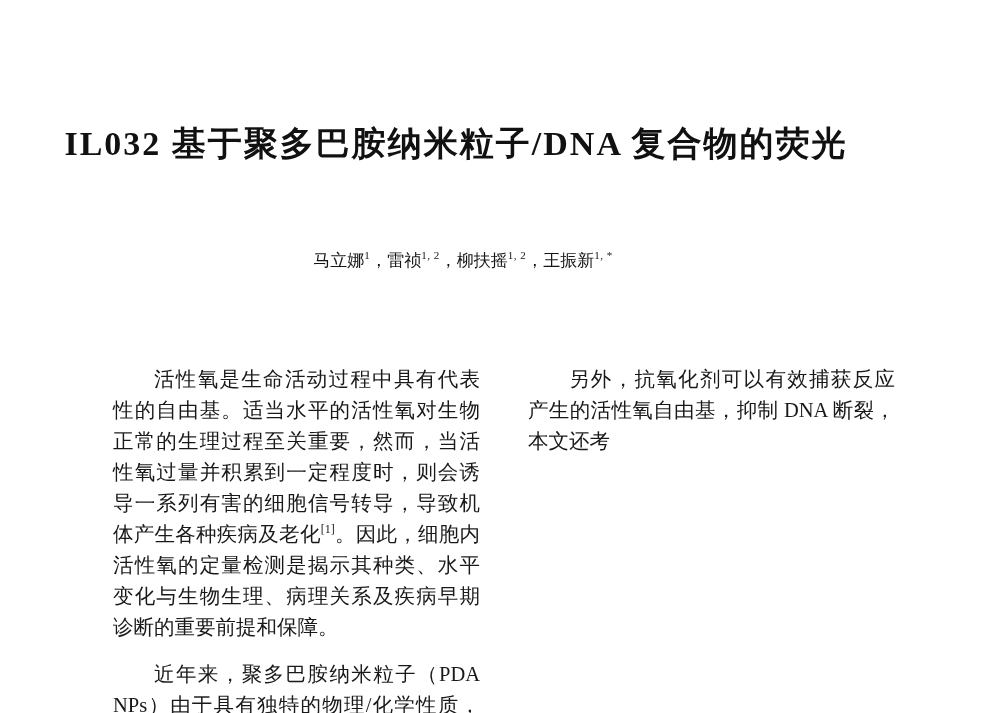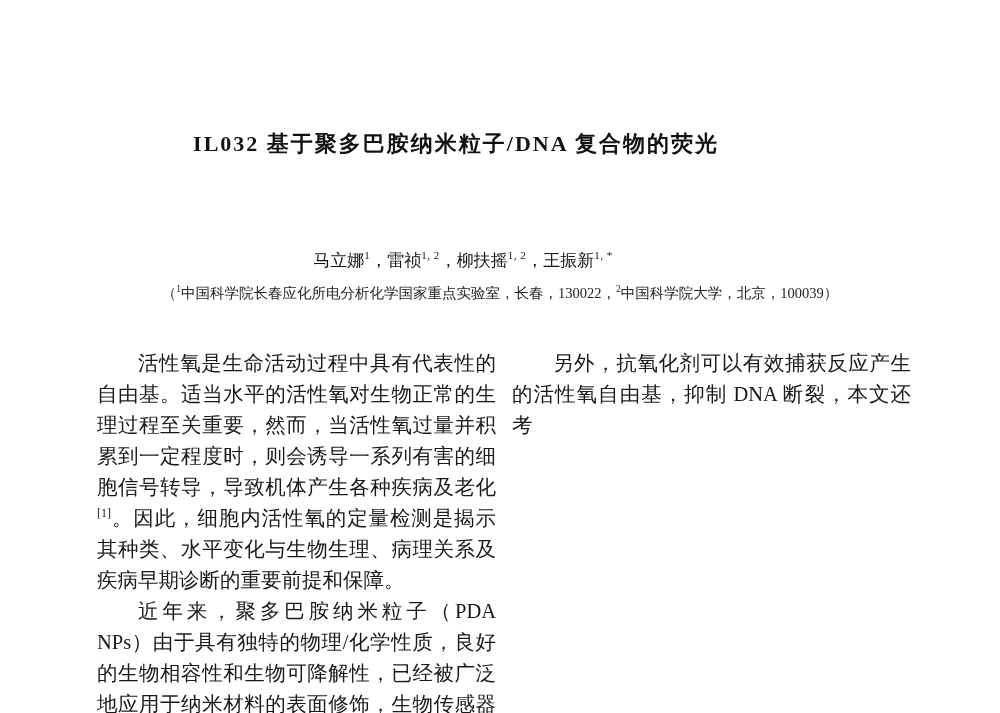--- a/index.html
+++ b/index.html
@@ -9,21 +9,21 @@
     position: relative;
     overflow: hidden;
     font-family: "Liberation Serif", "DejaVu Serif", serif;
     color: #1b1b1b;
   }
   .page { position: absolute; inset: 0; background: #ffffff; }
 
   .paper-title {
     position: absolute; top: 118px; left: 0; width: 912px;
     text-align: center;
-    font-size: 22px; font-weight: bold;
+    font-size: 34px; font-weight: bold;
     line-height: 52px;
     letter-spacing: 2px;
     color: #111;
   }
 
   .authors {
     position: absolute; top: 249px; left: 0; width: 926px;
     text-align: center;
     font-size: 17px;
     color: #161616;
@@ -45,36 +45,35 @@
     gap: 16px;
   }
   .col {
     width: 399px;
     font-size: 20.5px;
     line-height: 31px;
     text-align: justify;
     text-align-last: left;
     color: #191919;
   }
-  .col p { margin: 0; }
+  .col p { margin: 16px; }
   .col p.indent { text-indent: 2em; }
   .col sup { font-size: 12px; line-height: 0; }
 </style>
 </head>
 <body>
 
 <div class="page">
 
   <div class="paper-title">
     <div>IL032 基于聚多巴胺纳米粒子/DNA 复合物的荧光</div>
   </div>
 
   <div class="authors"><span>马立娜</span><sup>1</sup><span>，雷祯</span><sup>1, 2</sup><span>，柳扶摇</span><sup>1, 2</sup><span>，王振新</span><sup>1, *</sup></div>
 
-  <div class="affiliation"><span>（</span><sup>1</sup><span>中国科学院长春应化所电分析化学国家重点实验室，长春，130022，</span><sup>2</sup><span>中国科学院大学，北京，100039）</span></div>
 
   <div class="body-columns">
     <div class="col">
       <p class="indent"><span>活性氧是生命活动过程中具有代表性的自由基。适当水平的活性氧对生物正常的生理过程至关重要，然而，当活性氧过量并积累到一定程度时，则会诱导一系列有害的细胞信号转导，导致机体产生各种疾病及老化</span><sup>[1]</sup><span>。因此，细胞内活性氧的定量检测是揭示其种类、水平变化与生物生理、病理关系及疾病早期诊断的重要前提和保障。</span></p>
       <p class="indent">近年来，聚多巴胺纳米粒子（PDA NPs）由于具有独特的物理/化学性质，良好的生物相容性和生物可降解性，已经被广泛地应用于纳米材料的表面修饰，生物传感器的构建</p>
     </div>
     <div class="col">
       <p class="indent">另外，抗氧化剂可以有效捕获反应产生的活性氧自由基，抑制 DNA 断裂，本文还考</p>
     </div>
   </div>

